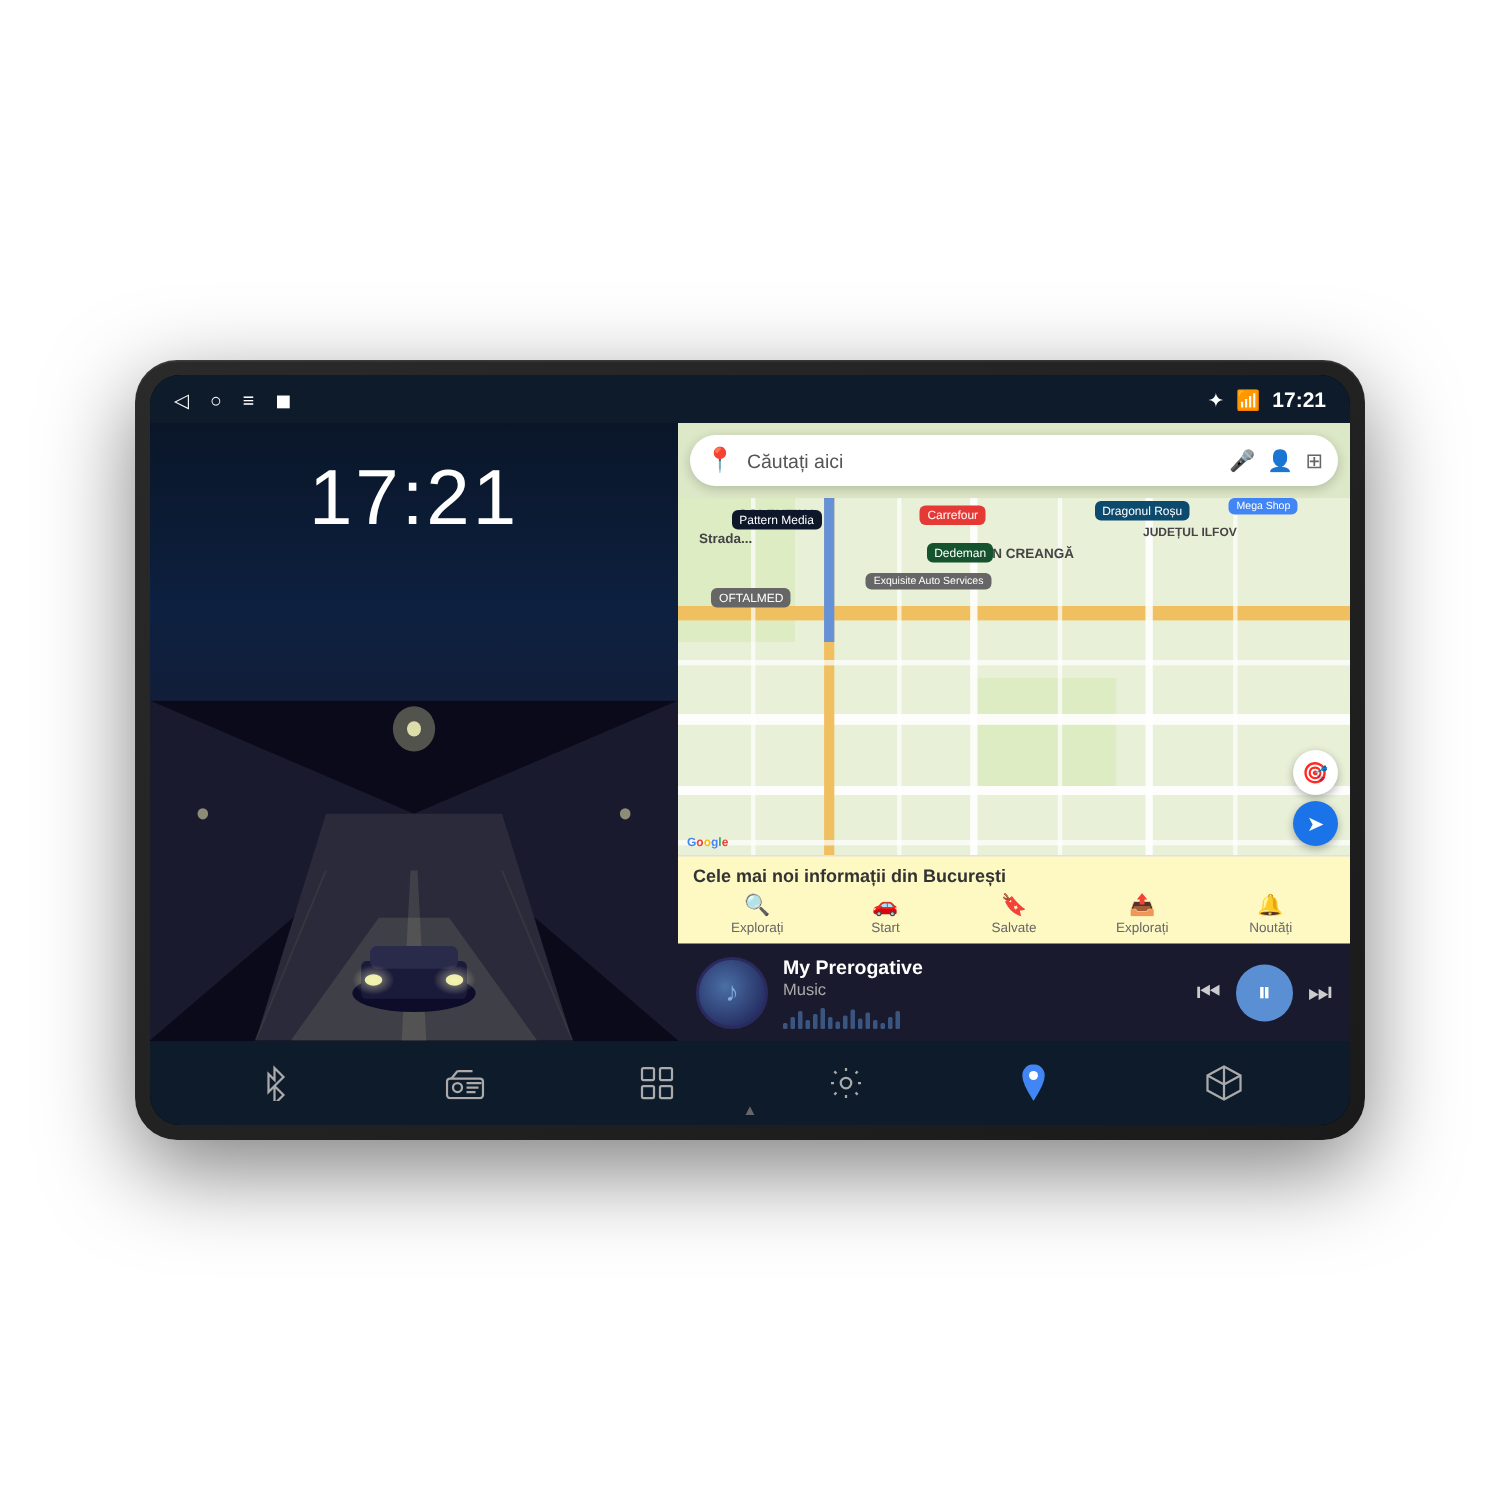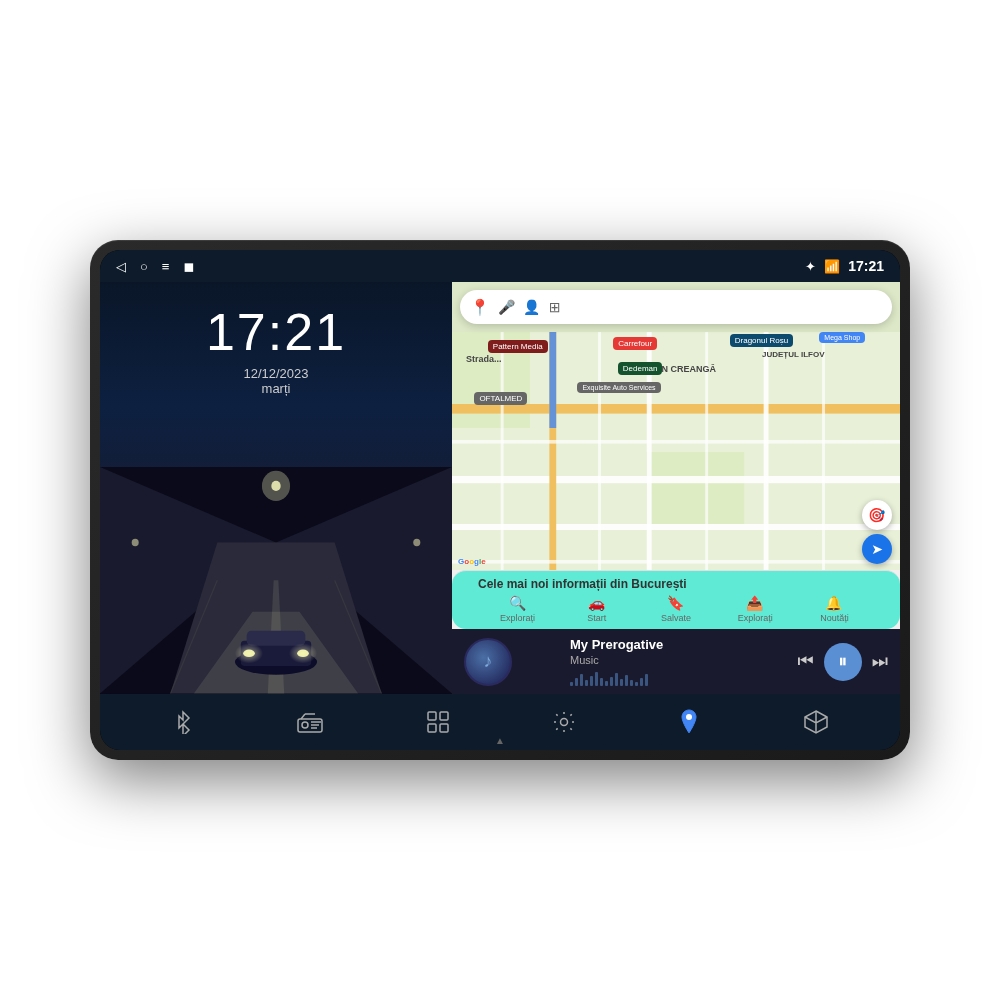--- a/index.html
+++ b/index.html
@@ -225,24 +225,23 @@
     }
     .google-logo span:nth-child(1) { color: #4285f4; }
     .google-logo span:nth-child(2) { color: #ea4335; }
     .google-logo span:nth-child(3) { color: #fbbc05; }
     .google-logo span:nth-child(4) { color: #4285f4; }
     .google-logo span:nth-child(5) { color: #34a853; }
     .google-logo span:nth-child(6) { color: #ea4335; }
 
     
     .info-bar {
-      background: #5eead4;
-      padding: 6px 26px;
+      background: #fef9c3;
+      padding: 6px 10px;
       border-top: 1px solid #e0e0e0;
-      border-radius: 14px;
     }
     .info-bar-title {
       font-size: 12px;
       font-weight: 600;
       color: #333;
     }
     .info-bar-nav {
       display: flex;
       gap: 0;
       margin-top: 4px;
@@ -277,21 +276,20 @@
       display: flex;
       align-items: center;
       justify-content: center;
       color: #7faadd;
       font-size: 18px;
       flex-shrink: 0;
       border: 2px solid #2a2a5e;
     }
     .music-info {
       flex: 1;
-      margin-left: 48px;
     }
     .music-title {
       color: #fff;
       font-size: 13px;
       font-weight: 600;
     }
     .music-subtitle {
       color: #aaa;
       font-size: 11px;
       margin-top: 2px;
@@ -385,24 +383,20 @@
         <span class="status-icon">📶</span>
         <span class="status-time">17:21</span>
       </div>
     </div>
 
     <div class="main-content">
 
       <div class="left-panel">
         <div class="clock-display">
           <div class="clock-time">17:21</div>
-          <div class="clock-date">
-            <span>12/12/2023</span><br>
-            <span>marți</span>
-          </div>
         </div>
 
         <div class="car-scene">
           <div class="tunnel">
 
             <svg width="100%" height="100%" viewBox="0 0 300 180" preserveAspectRatio="none">
 
               <rect width="300" height="180" fill="#0a0a1a"></rect>
 
               <polygon points="0,0 150,60 0,180" fill="#1a1a2e"></polygon>
@@ -471,37 +465,38 @@
               <rect x="380" y="0" width="3" height="240" fill="#fff" opacity="0.7"></rect>
 
               <rect x="100" y="0" width="7" height="80" fill="#4285f4" opacity="0.8"></rect>
             </svg>
 
             <div class="map-label" style="top:72px;left:14px;">Strada...</div>
             <div class="map-label" style="top:56px;left:40px;color:#666;">COLENTINA</div>
             <div class="map-label" style="top:82px;left:200px;">ION CREANGĂ</div>
             <div class="map-label" style="top:68px;left:310px;font-size:8px;">JUDEȚUL ILFOV</div>
 
-            <div class="map-poi" style="top:58px;left:8%;background:#7f1d1d;">Pattern Media</div>
+            <div class="map-poi" style="top:58px;left:8%;background:#0f172a;">Pattern Media</div>
             <div class="map-poi" style="top:55px;left:36%;background:#e53935;">Carrefour</div>
             <div class="map-poi" style="top:52px;left:62%;background:#0c4a6e;">Dragonul Roșu</div>
             <div class="map-poi" style="top:50px;left:82%;background:#4285f4;font-size:7px;">Mega Shop</div>
             <div class="map-poi" style="top:80px;left:37%;background:#14532d;">Dedeman</div>
             <div class="map-poi" style="top:100px;left:28%;background:#666;font-size:7px;">Exquisite Auto Services</div>
             <div class="map-poi" style="top:110px;left:5%;background:#666;">OFTALMED</div>
 
             <div class="map-location-btn">🎯</div>
             <div class="map-nav-btn">➤</div>
             <div class="google-logo">
               <span>G</span><span>o</span><span>o</span><span>g</span><span>l</span><span>e</span>
             </div>
           </div>
 
           <div class="map-search-bar">
             <span class="map-pin-icon">📍</span>
+            <span class="map-search-text">Căutați aici</span>
             <div class="map-search-icons">
               <span>🎤</span>
               <span>👤</span>
               <span>⊞</span>
             </div>
           </div>
         </div>
 
         <div class="info-bar">
           <div class="info-bar-title">Cele mai noi informații din București</div>

